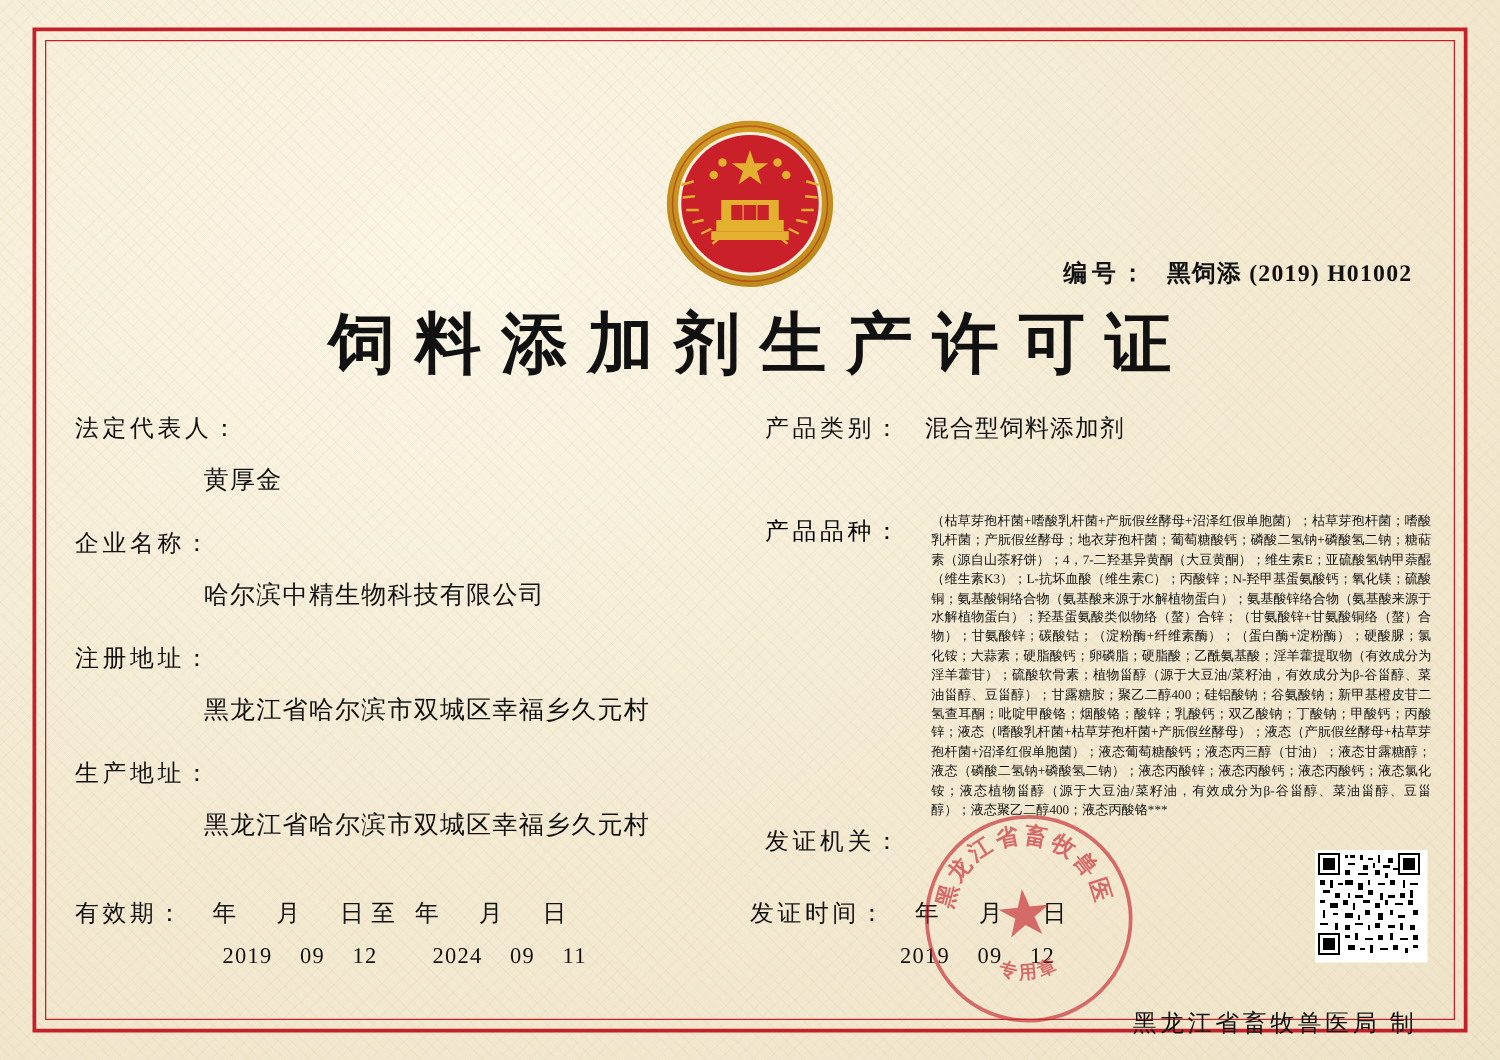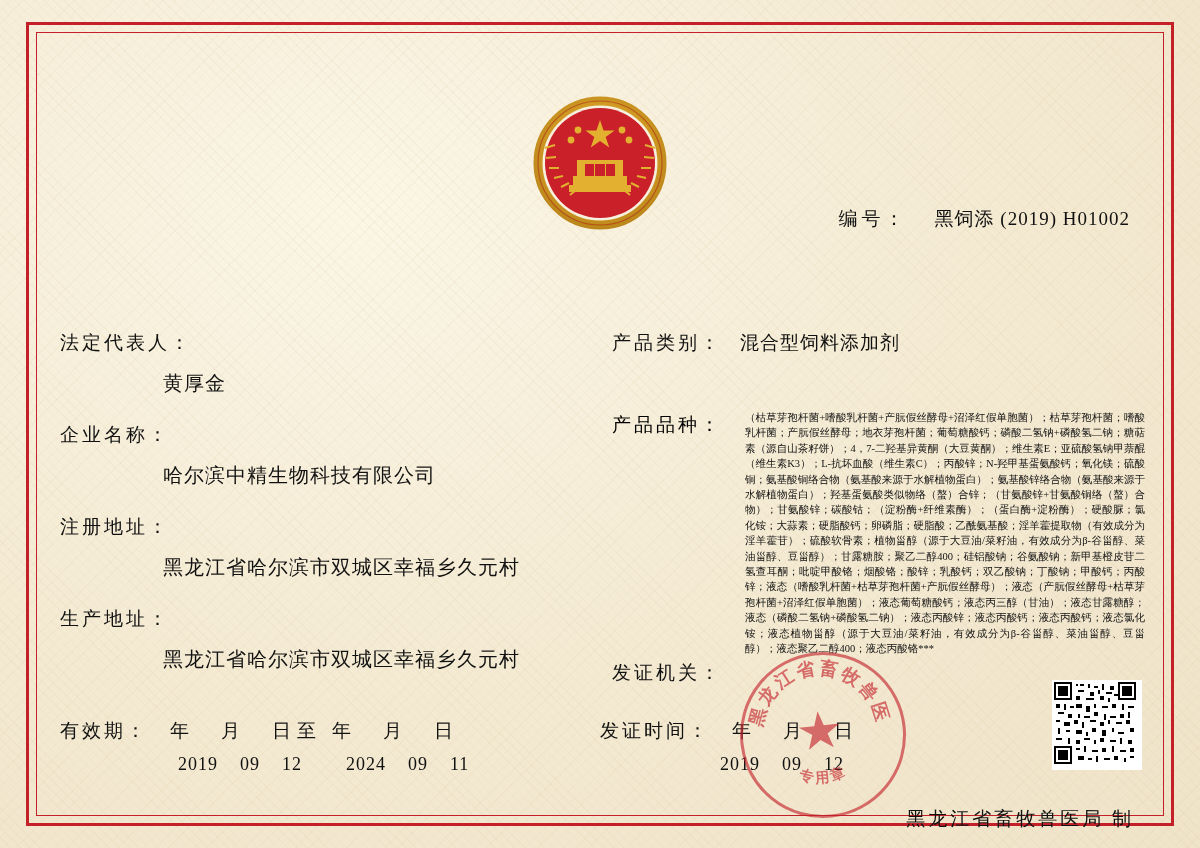--- a/index.html
+++ b/index.html
@@ -31,22 +31,22 @@
     border:1px solid #c4202a;
   }
   
   .emblem{
     position:absolute;left:50%;top:88px;transform:translateX(-50%);
     width:150px;height:150px;
   }
   
   .serial{
     position:absolute;right:70px;top:206px;
-    display:flex;align-items:center;gap:27px;
-    font-size:19px;color:#111;
+    display:flex;align-items:center;gap:14px;
+    font-size:19px;color:#111;font-weight:bold;
   }
   .serial .lbl{letter-spacing:4px;}
   .serial .val{font-size:19px;letter-spacing:1px;}
   .title{
     position:absolute;left:0;right:0;top:240px;text-align:center;
     font-size:53px;font-weight:bold;letter-spacing:16px;
     color:#111;text-indent:16px;
     font-family:"Liberation Serif","DejaVu Serif",serif;
   }
   
@@ -163,20 +163,21 @@
         <circle cx="104" cy="52" r="3.4"></circle>
       </g>
     </svg>
   </div>
 
   <div class="serial">
     <span class="lbl">编号：</span>
     <span class="val">黑饲添 (2019) H01002</span>
   </div>
 
+  <div class="title">饲料添加剂生产许可证</div>
 
   <div class="col-left">
 
     <div class="field row-left">
       <span class="f-label">法定代表人：</span>
       <span class="f-value">黄厚金</span>
     </div>
 
     <div class="field row-left">
       <span class="f-label">企业名称：</span>

